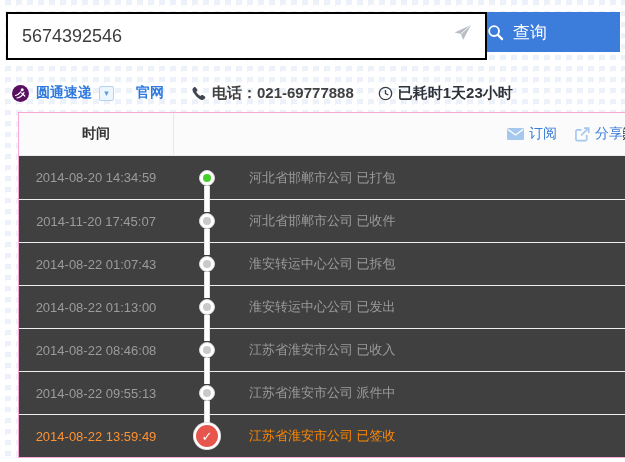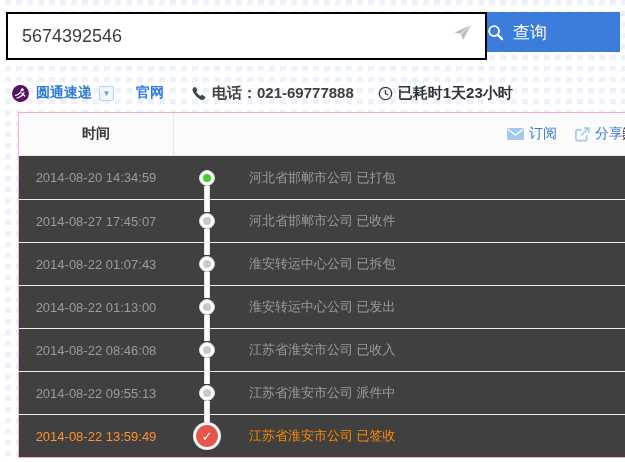--- a/index.html
+++ b/index.html
@@ -153,21 +153,21 @@
       <div class="row first">
     <div class="cell-time">2014-08-20 14:34:59</div>
     <div class="cell-marker">
 
       <span class="line bottom"></span>
       <span class="dot green"></span>
     </div>
     <div class="cell-text">河北省邯郸市公司 已打包</div>
   </div>
       <div class="row">
-    <div class="cell-time">2014-08-27 17:45:07</div>
+    <div class="cell-time">2014-11-20 17:45:07</div>
     <div class="cell-marker">
       <span class="line top"></span>
       <span class="line bottom"></span>
       <span class="dot gray"></span>
     </div>
     <div class="cell-text">河北省邯郸市公司 已收件</div>
   </div>
       <div class="row">
     <div class="cell-time">2014-08-22 01:07:43</div>
     <div class="cell-marker">

